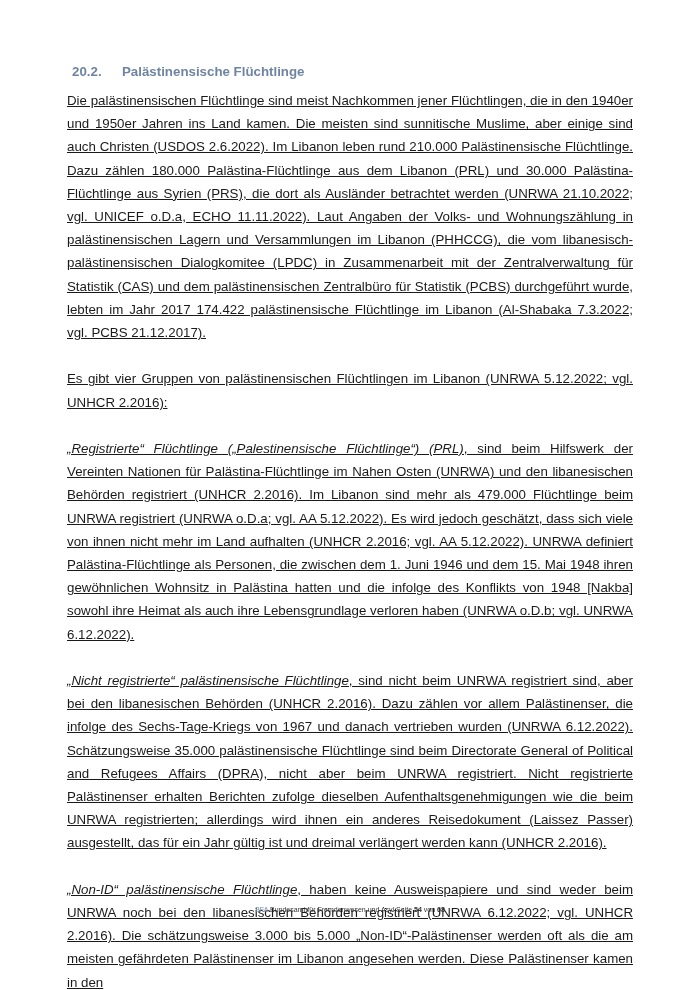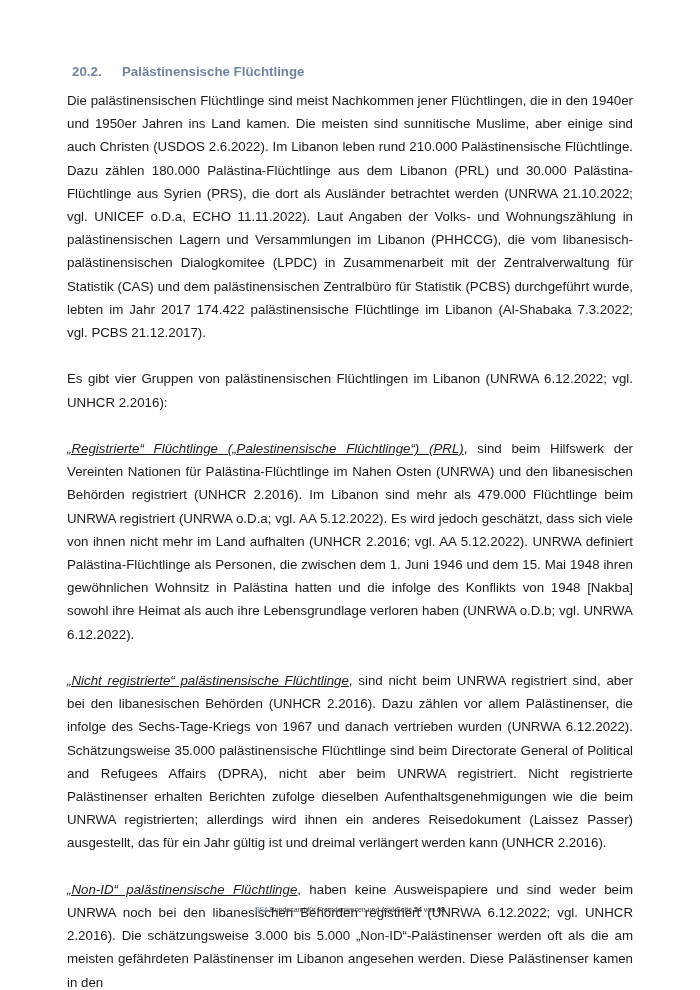--- a/index.html
+++ b/index.html
@@ -11,40 +11,40 @@
     .heading {
       position: absolute; top: 64px; left: 5px;
       font-size: 13.3px; font-weight: bold; color: #6f84a3;
       white-space: nowrap;
     }
     .heading .num { display: inline-block; width: 50px; }
     .body-text {
       position: absolute; top: 89px; left: 0; width: 566px;
       font-size: 13.3px; line-height: 23.2px; text-align: justify;
     }
-    .body-text p { margin: 0 0 23.2px 0; }
+    .body-text p { margin: 0 0 23.2px 0; text-decoration: underline; }
     .term { font-style: italic; text-decoration: underline; }
     .footer {
       position: absolute; top: 906px; left: 0; width: 700px;
       text-align: center; font-size: 7px; color: #333;
     }
     .footer .brand { color: #6f84a3; }
     .footer b { font-weight: bold; }
   </style>
 </head>
 <body>
 
 <div class="page">
   <div class="heading">
     <span class="num">20.2.</span><span>Palästinensische Flüchtlinge</span>
   </div>
 
   <div class="body-text">
     <p>Die palästinensischen Flüchtlinge sind meist Nachkommen jener Flüchtlingen, die in den 1940er und 1950er Jahren ins Land kamen. Die meisten sind sunnitische Muslime, aber einige sind auch Christen (USDOS 2.6.2022). Im Libanon leben rund 210.000 Palästinensische Flüchtlinge. Dazu zählen 180.000 Palästina-Flüchtlinge aus dem Libanon (PRL) und 30.000 Palästina-Flüchtlinge aus Syrien (PRS), die dort als Ausländer betrachtet werden (UNRWA 21.10.2022; vgl. UNICEF o.D.a, ECHO 11.11.2022). Laut Angaben der Volks- und Wohnungszählung in palästinensischen Lagern und Versammlungen im Libanon (PHHCCG), die vom libanesisch-palästinensischen Dialogkomitee (LPDC) in Zusammenarbeit mit der Zentralverwaltung für Statistik (CAS) und dem palästinensischen Zentralbüro für Statistik (PCBS) durchgeführt wurde, lebten im Jahr 2017 174.422 palästinensische Flüchtlinge im Libanon (Al-Shabaka 7.3.2022; vgl. PCBS 21.12.2017).</p>
-    <p>Es gibt vier Gruppen von palästinensischen Flüchtlingen im Libanon (UNRWA 6.12.2022; vgl. UNHCR 2.2016):</p>
+    <p>Es gibt vier Gruppen von palästinensischen Flüchtlingen im Libanon (UNRWA 5.12.2022; vgl. UNHCR 2.2016):</p>
     <p><span class="term">„Registrierte“ Flüchtlinge („Palestinensische Flüchtlinge“) (PRL)</span><span>, sind beim Hilfswerk der Vereinten Nationen für Palästina-Flüchtlinge im Nahen Osten (UNRWA) und den libanesischen Behörden registriert (UNHCR 2.2016). Im Libanon sind mehr als 479.000 Flüchtlinge beim UNRWA registriert (UNRWA o.D.a; vgl. AA 5.12.2022). Es wird jedoch geschätzt, dass sich viele von ihnen nicht mehr im Land aufhalten (UNHCR 2.2016; vgl. AA 5.12.2022). UNRWA definiert Palästina-Flüchtlinge als Personen, die zwischen dem 1. Juni 1946 und dem 15. Mai 1948 ihren gewöhnlichen Wohnsitz in Palästina hatten und die infolge des Konflikts von 1948 [Nakba] sowohl ihre Heimat als auch ihre Lebensgrundlage verloren haben (UNRWA o.D.b; vgl. UNRWA 6.12.2022).</span></p>
     <p><span class="term">„Nicht registrierte“ palästinensische Flüchtlinge</span><span>, sind nicht beim UNRWA registriert sind, aber bei den libanesischen Behörden (UNHCR 2.2016). Dazu zählen vor allem Palästinenser, die infolge des Sechs-Tage-Kriegs von 1967 und danach vertrieben wurden (UNRWA 6.12.2022). Schätzungsweise 35.000 palästinensische Flüchtlinge sind beim Directorate General of Political and Refugees Affairs (DPRA), nicht aber beim UNRWA registriert. Nicht registrierte Palästinenser erhalten Berichten zufolge dieselben Aufenthaltsgenehmigungen wie die beim UNRWA registrierten; allerdings wird ihnen ein anderes Reisedokument (Laissez Passer) ausgestellt, das für ein Jahr gültig ist und dreimal verlängert werden kann (UNHCR 2.2016).</span></p>
     <p><span class="term">„Non-ID“ palästinensische Flüchtlinge</span><span>, haben keine Ausweispapiere und sind weder beim UNRWA noch bei den libanesischen Behörden registriert (UNRWA 6.12.2022; vgl. UNHCR 2.2016). Die schätzungsweise 3.000 bis 5.000 „Non-ID“-Palästinenser werden oft als die am meisten gefährdeten Palästinenser im Libanon angesehen werden. Diese Palästinenser kamen in den</span></p>
   </div>
 </div>
 
 <div class="footer">
   <span class="brand">BFA</span>
   <span>Bundesamt für Fremdenwesen und Asyl</span>
   <span>Seite</span>

